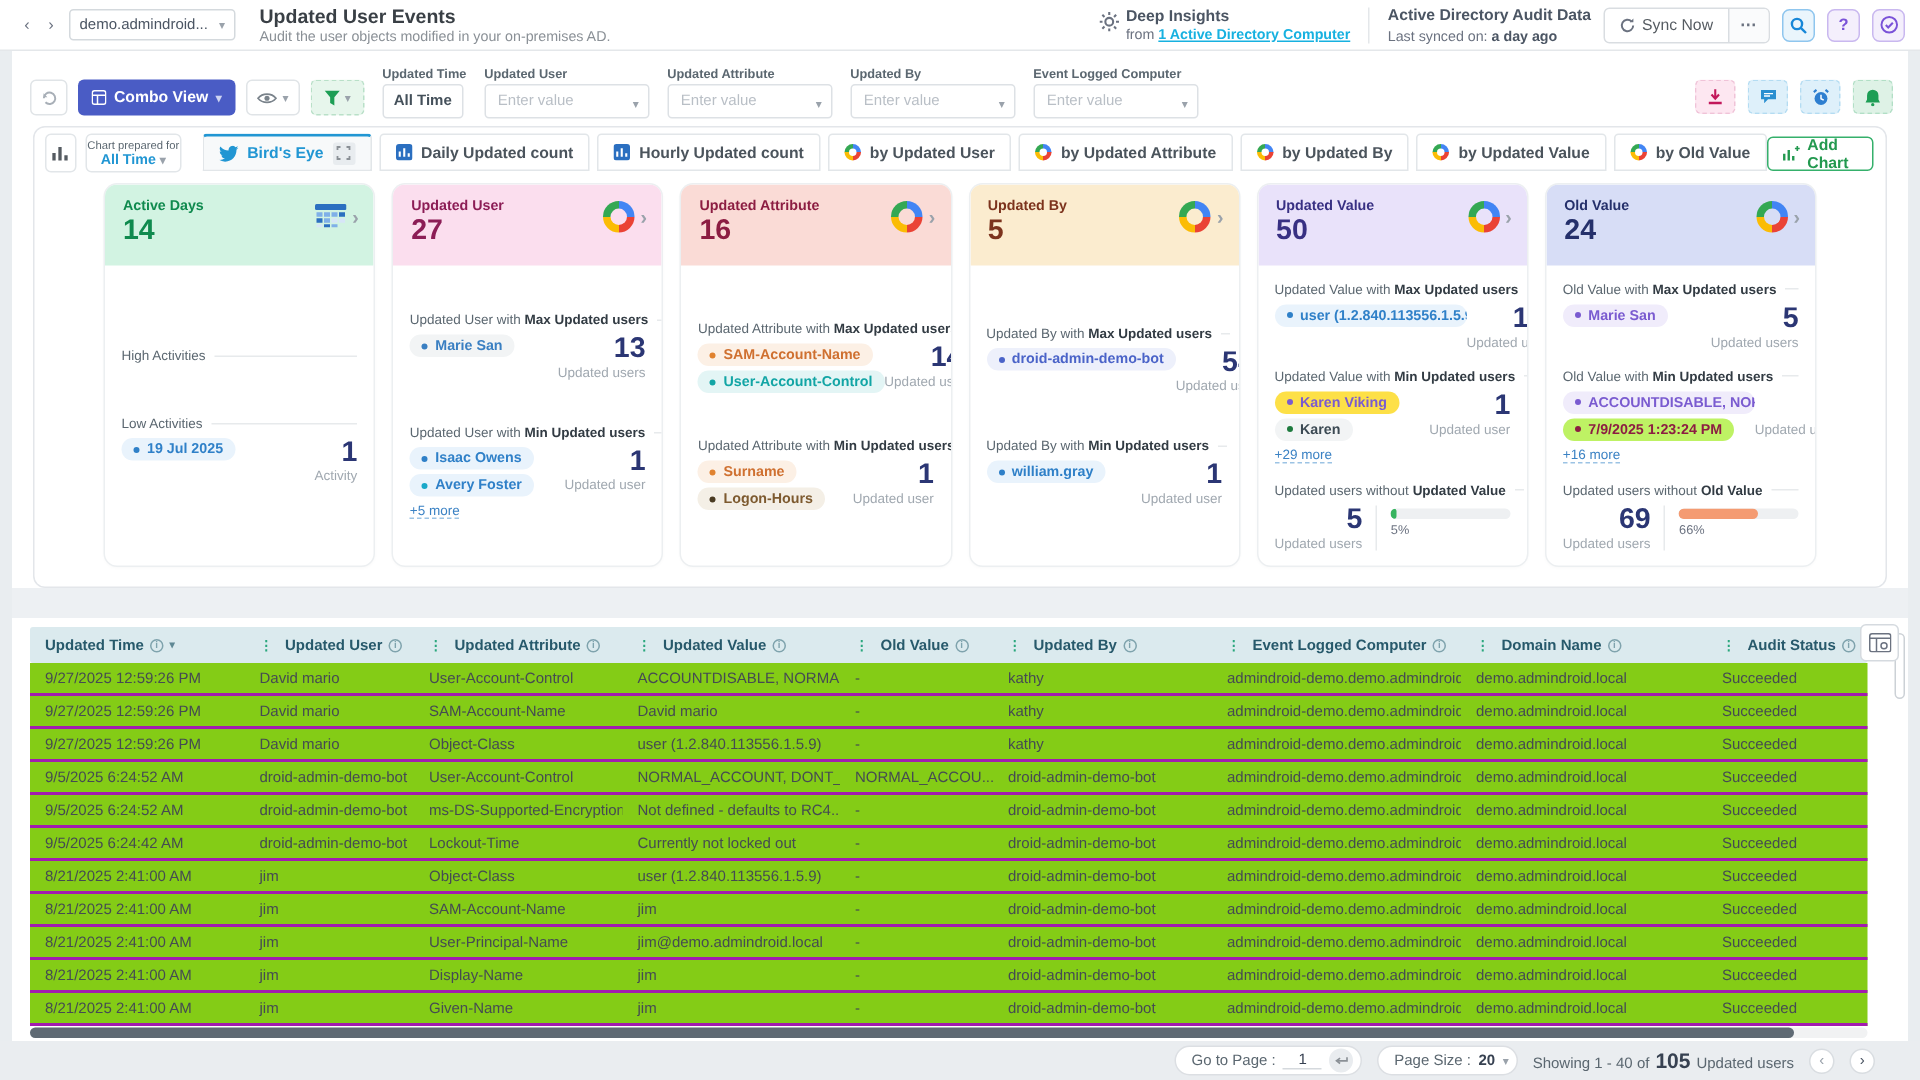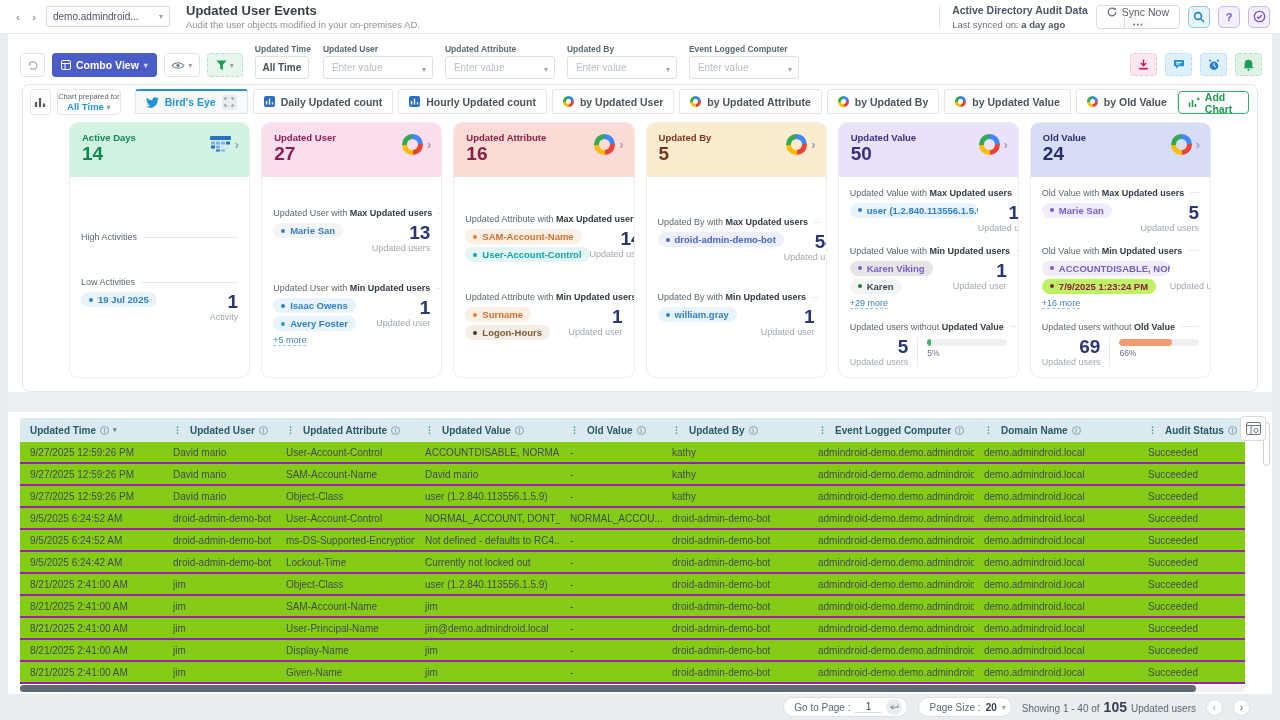--- a/index.html
+++ b/index.html
@@ -4,36 +4,36 @@
 <style>
   * { box-sizing: border-box; margin:0; padding:0; }
   html,body { width:1280px; height:720px; overflow:hidden; }
   body { font-family:"Liberation Sans", sans-serif; background:#e9edf0; position:relative; font-size:11px; color:#3f464d; }
   .nowrap { white-space:nowrap; overflow:hidden; }
   svg { display:block; }
 
   
   #hdr { position:absolute; left:0; top:0; width:1280px; height:34px; background:#fff; border-bottom:1px solid #e4e7ea; display:flex; align-items:center; padding:0 10px; z-index:5;}
   .navbtn { width:16px; height:16px; display:flex; align-items:center; justify-content:center; color:#6b7280; font-size:11px; cursor:pointer; }
-  .wsbox { margin-left:4px; width:124px; height:21px; border:1px solid #d4d9dd; border-radius:3px; display:flex; align-items:center; padding:0 6px; font-size:10px; color:#4b5563; }
+  .wsbox { margin-left:4px; width:111px; height:21px; border:1px solid #d4d9dd; border-radius:3px; display:flex; align-items:center; padding:0 6px; font-size:10px; color:#4b5563; }
   .wsbox .caret { margin-left:auto; }
   .caret { color:#9aa2ab; font-size:8px; }
   #titleblk { margin-left:16px; }
   #titleblk .t { font-size:13px; font-weight:bold; color:#393f45; }
   #titleblk .s { font-size:9.5px; color:#8a9096; margin-top:1px; }
   #hdr-right { margin-left:auto; display:flex; align-items:center; gap:8px; }
   .insights { display:flex; align-items:flex-start; gap:5px; }
   .insights .l1 { font-size:10.5px; font-weight:bold; color:#4b5563; }
   .insights .l2 { font-size:9.5px; color:#6b7280; margin-top:1px; }
   .cylink { color:#17b1e0; font-weight:bold; text-decoration:underline; cursor:pointer; }
   .vdiv { width:1px; height:24px; background:#e4e7ea; margin:0 4px; }
   .auditblk .l1 { font-size:10.5px; font-weight:bold; color:#4b5563; }
   .auditblk .l2 { font-size:9.5px; color:#6b7280; margin-top:3px; }
   .auditblk .b { font-weight:bold; color:#4b5563; }
-  .syncgrp { display:flex; align-items:center; border:1px solid #d9dde1; border-radius:4px; overflow:hidden; height:24px; background:#fff;flex-direction:column; }
+  .syncgrp { display:flex; align-items:center; border:1px solid #d9dde1; border-radius:4px; overflow:hidden; height:24px; background:#fff; }
   .syncbtn { display:flex; align-items:center; gap:5px; padding:0 10px; font-size:10.5px; color:#555b61; cursor:pointer; height:100%; }
   .morebtn { border-left:1px solid #d9dde1; padding:0 7px; color:#6b7280; font-weight:bold; letter-spacing:1px; cursor:pointer; display:flex; align-items:center; height:100%; background:#fafbfc; }
   .hicon { width:22px; height:22px; border-radius:5px; display:flex; align-items:center; justify-content:center; cursor:pointer; }
   .hicon.search { border:1px solid #8fc6ee; background:#eaf5fc; }
   .hicon.help { border:1px solid #c9b8ef; background:#f4effc; color:#7a52d8; font-weight:bold; font-size:11px; }
   .hicon.approve { border:1px solid #c9b8ef; background:#f4effc; }
 
   
   #content { position:absolute; left:8px; right:8px; top:34px; bottom:26px; background:#fff; }
 
@@ -143,20 +143,35 @@
   <span class="navbtn">›</span>
   <div class="wsbox">
     <span class="nowrap">demo.admindroid...</span>
     <span class="caret">▾</span>
   </div>
   <div id="titleblk">
     <div class="t">Updated User Events</div>
     <div class="s">Audit the user objects modified in your on-premises AD.</div>
   </div>
   <div id="hdr-right">
+    <div class="insights">
+      <span style="margin-top:3px;">
+        <svg width="13" height="13">
+            <circle cx="6.5" cy="6.5" r="2.6" fill="none" stroke="#6b7280" stroke-width="1.4"></circle>
+            <g stroke="#6b7280" stroke-width="1.4">
+              <path d="M6.5 0v2M6.5 11v2M0 6.5h2M11 6.5h2M1.9 1.9l1.4 1.4M9.7 9.7l1.4 1.4M11.1 1.9L9.7 3.3M3.3 9.7L1.9 11.1"></path>
+            </g>
+          </svg>
+      </span>
+      <div>
+        <div class="l1">Deep Insights</div>
+        <div class="l2"><span>from</span>
+          <span class="cylink">1 Active Directory Computer</span></div>
+      </div>
+    </div>
     <div class="vdiv"></div>
     <div class="auditblk">
       <div class="l1">Active Directory Audit Data</div>
       <div class="l2"><span>Last synced on:</span>
         <span class="b">a day ago</span></div>
     </div>
     <div class="syncgrp">
       <div class="syncbtn">
         <span>
             <svg width="10" height="10">
@@ -591,21 +606,21 @@
                 </div>
               </div>
             </div>
             <div class="sec">
               <div class="lblrow">
                 <span class="lbl">Updated Value with <b>Min Updated users</b></span>
                 <span class="rule"></span>
               </div>
               <div class="secrow">
                 <div class="pills">
-                  <span class="pill nowrap" style="background: #e5e5e5; color: rgb(122, 91, 208);"><span class="dot" style="background: rgb(122, 91, 208);"></span>Karen Viking</span>
+                  <span class="pill nowrap" style="background: #fde047; color: rgb(122, 91, 208);"><span class="dot" style="background: rgb(122, 91, 208);"></span>Karen Viking</span>
                   <span class="pill nowrap" style="background: rgb(242, 244, 245); color: rgb(60, 74, 84);"><span class="dot" style="background: rgb(29, 122, 62);"></span>Karen</span>
                   <span class="morelink">+29 more</span>
                 </div>
                 <div class="numblk">
                   <div class="num">1</div>
                   <div class="unit">Updated user</div>
                 </div>
               </div>
             </div>
             <div class="sec extra">

